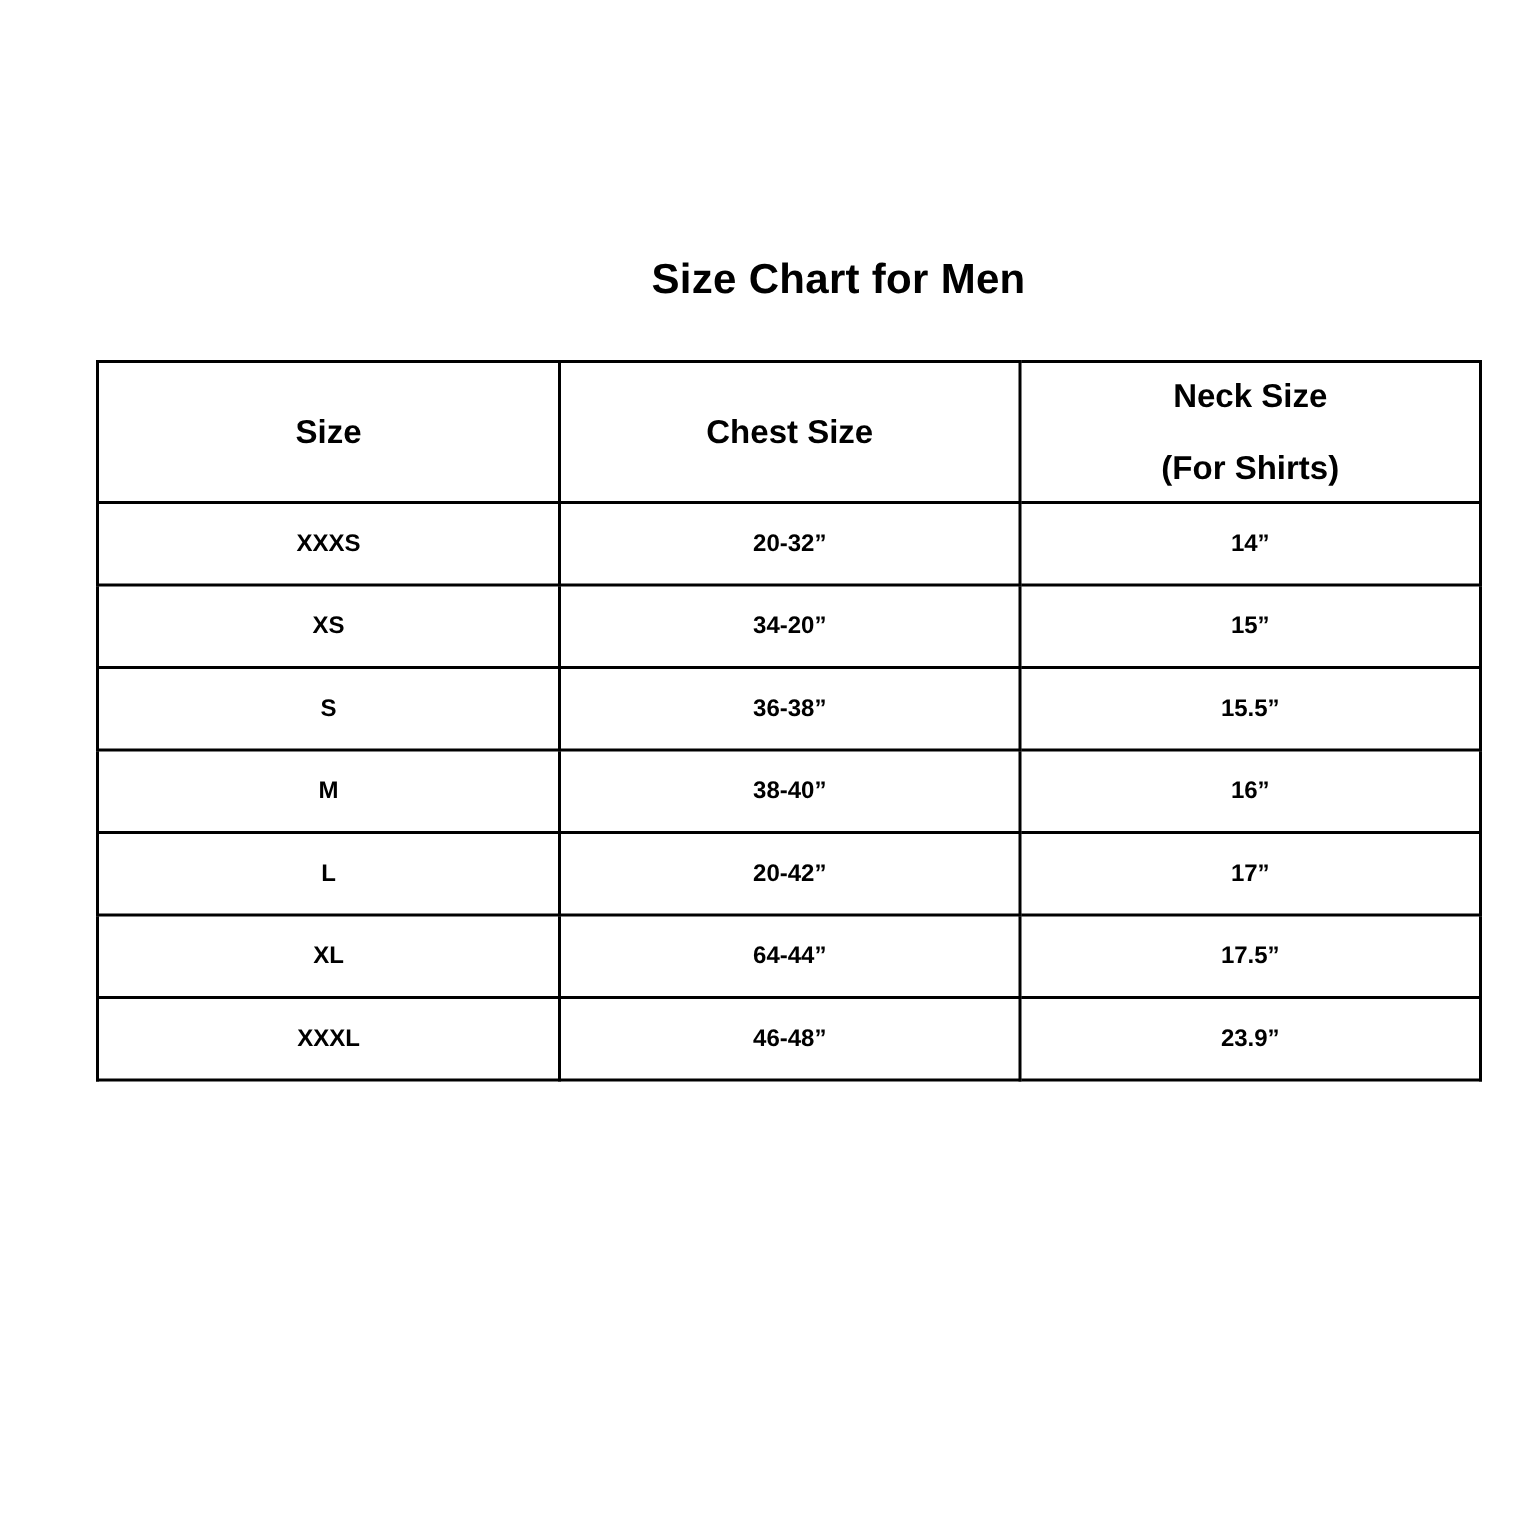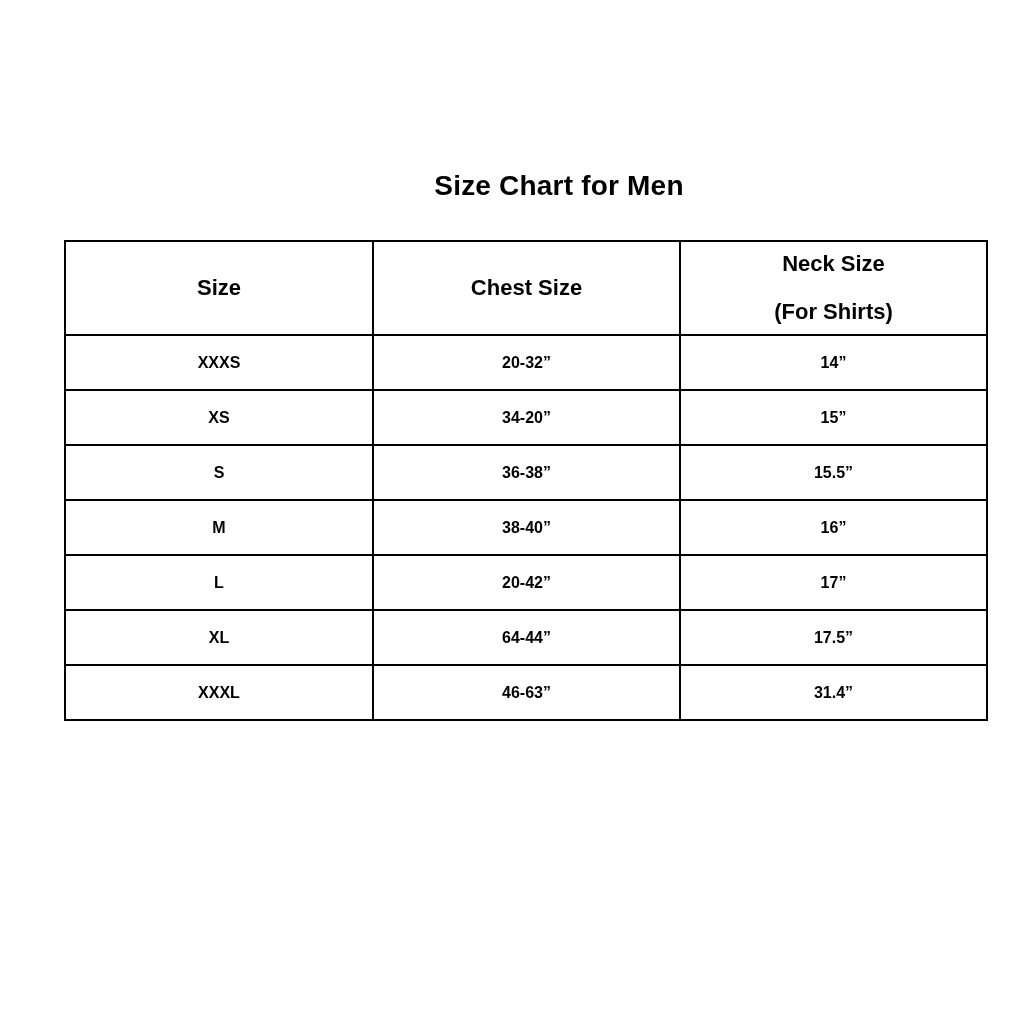--- a/index.html
+++ b/index.html
@@ -124,20 +124,20 @@
           <td>20-42”</td>
           <td>17”</td>
         </tr>
         <tr>
           <td>XL</td>
           <td>64-44”</td>
           <td>17.5”</td>
         </tr>
         <tr>
           <td>XXXL</td>
-          <td>46-63”</td>
-          <td>31.4”</td>
+          <td>46-48”</td>
+          <td>23.9”</td>
         </tr>
       </tbody>
     </table>
   </div>
 
 </div>
 
 </body></html>

